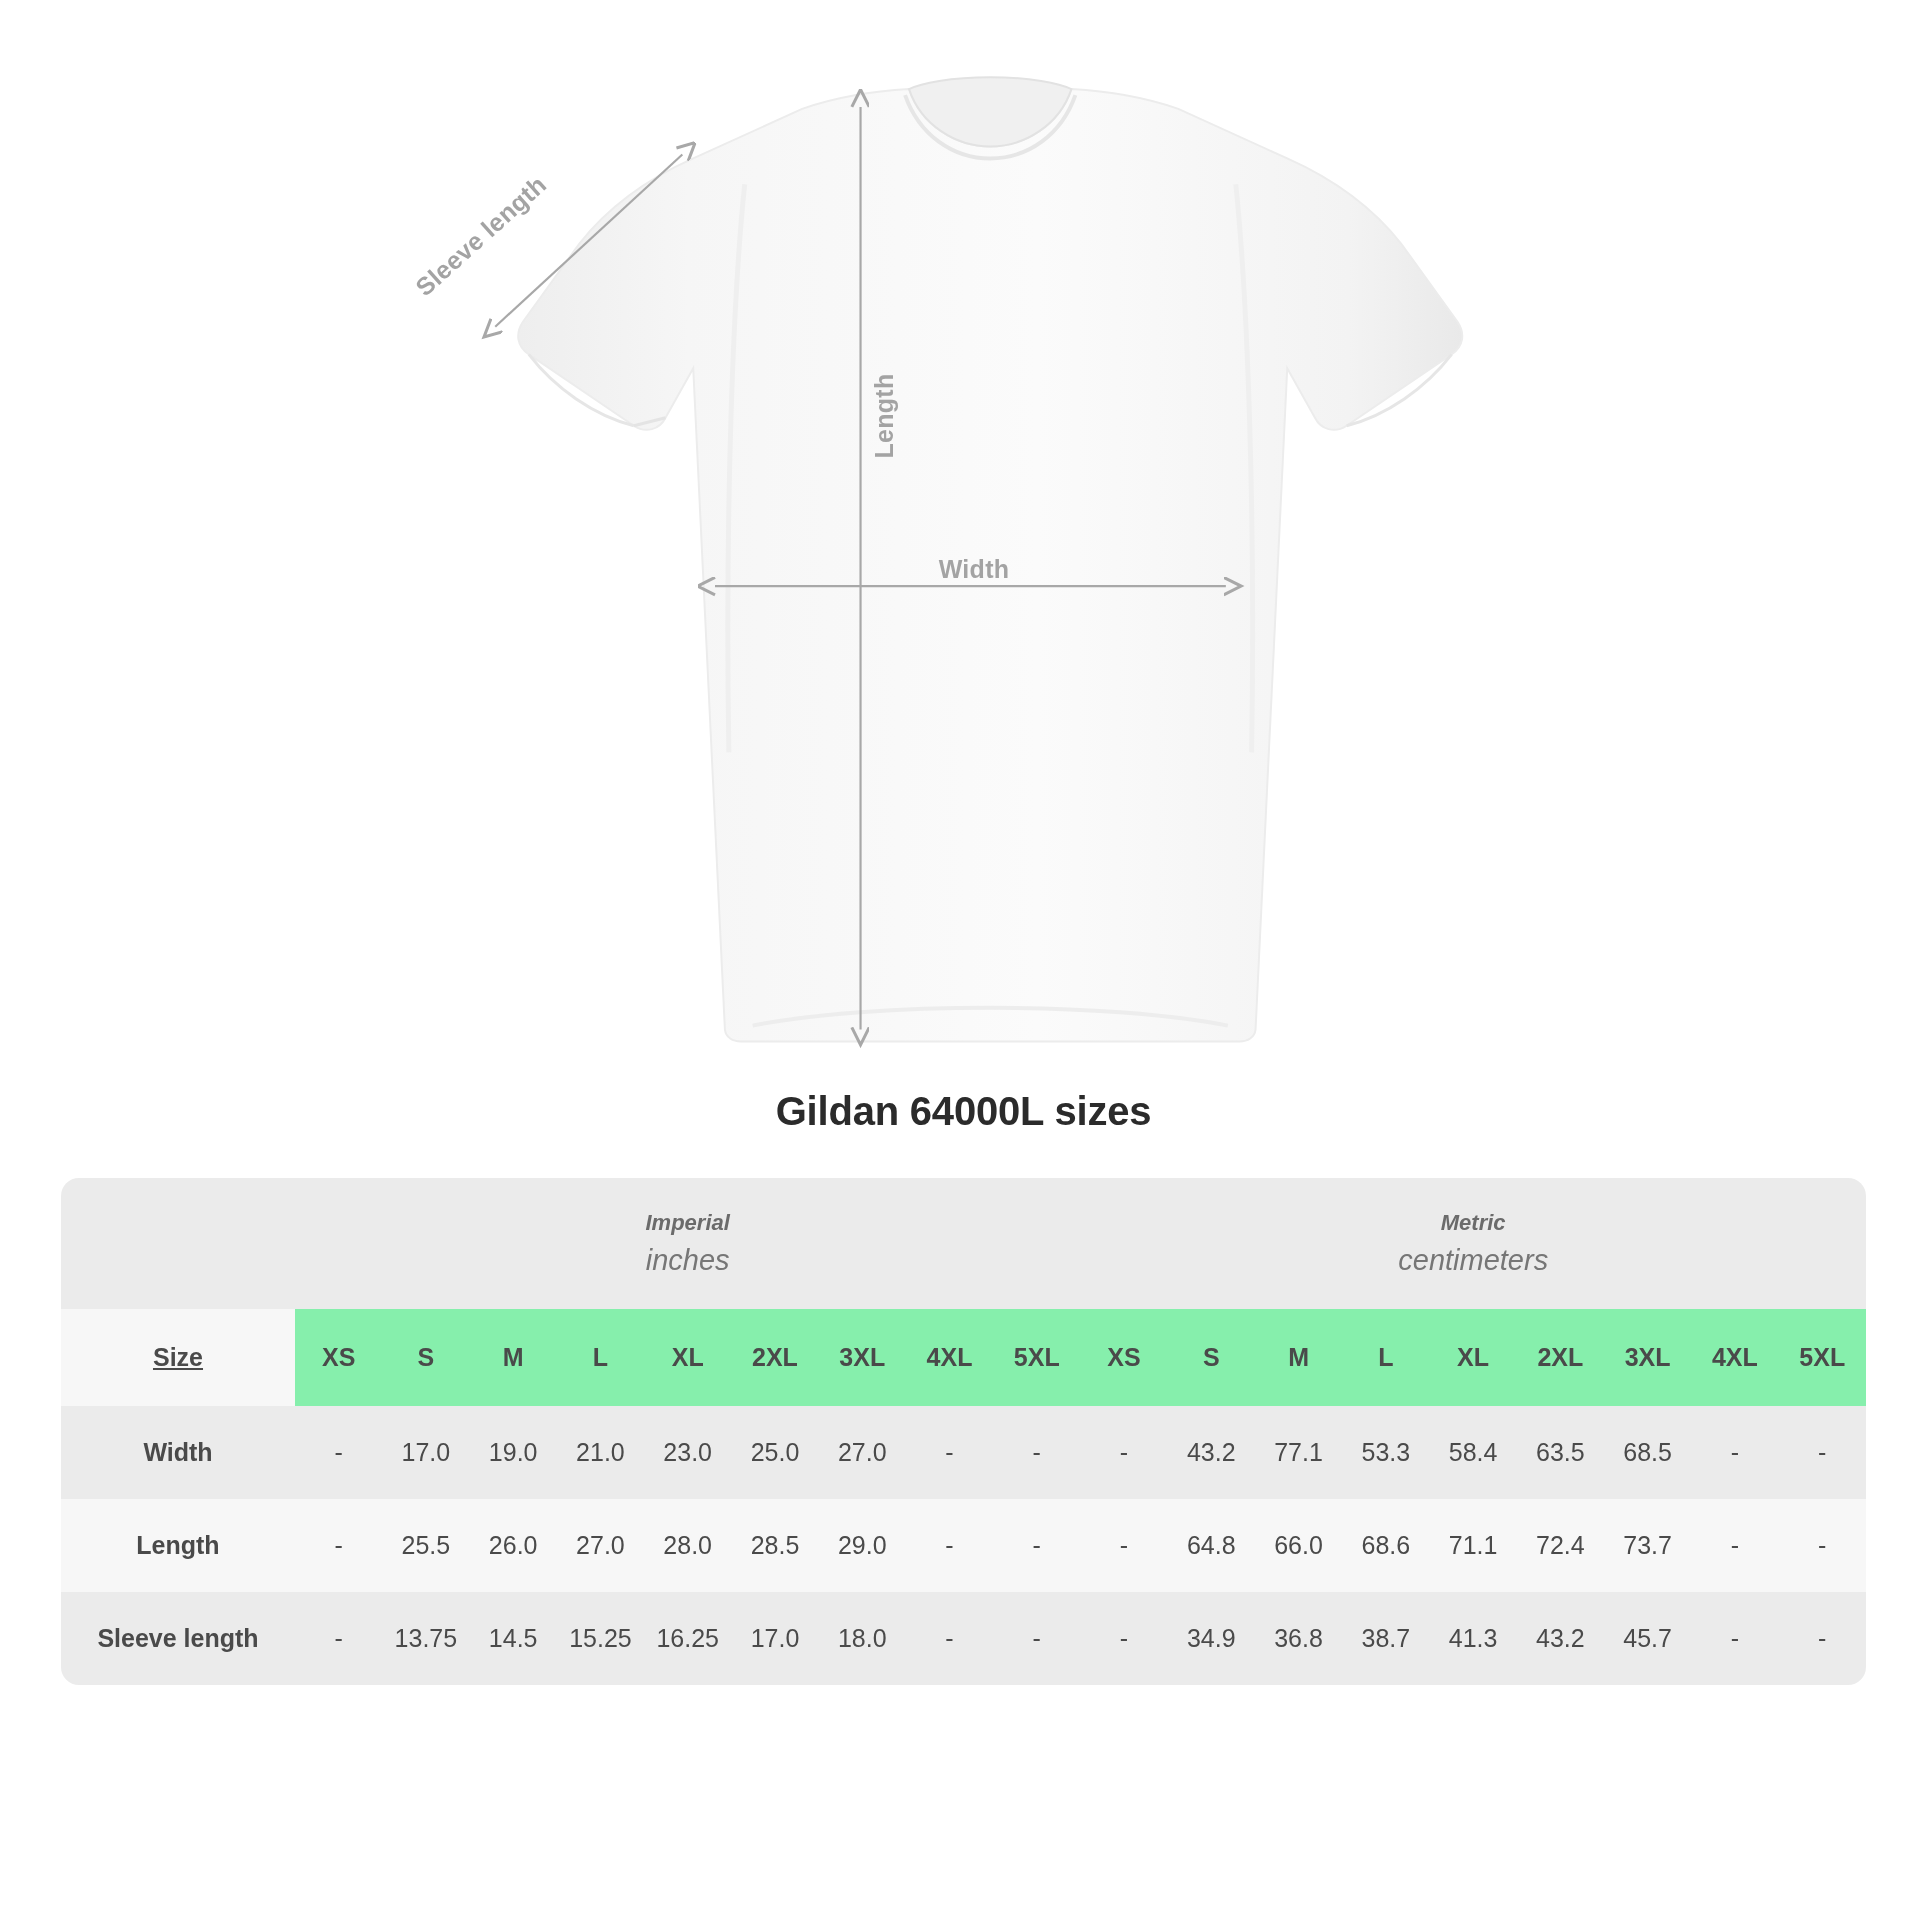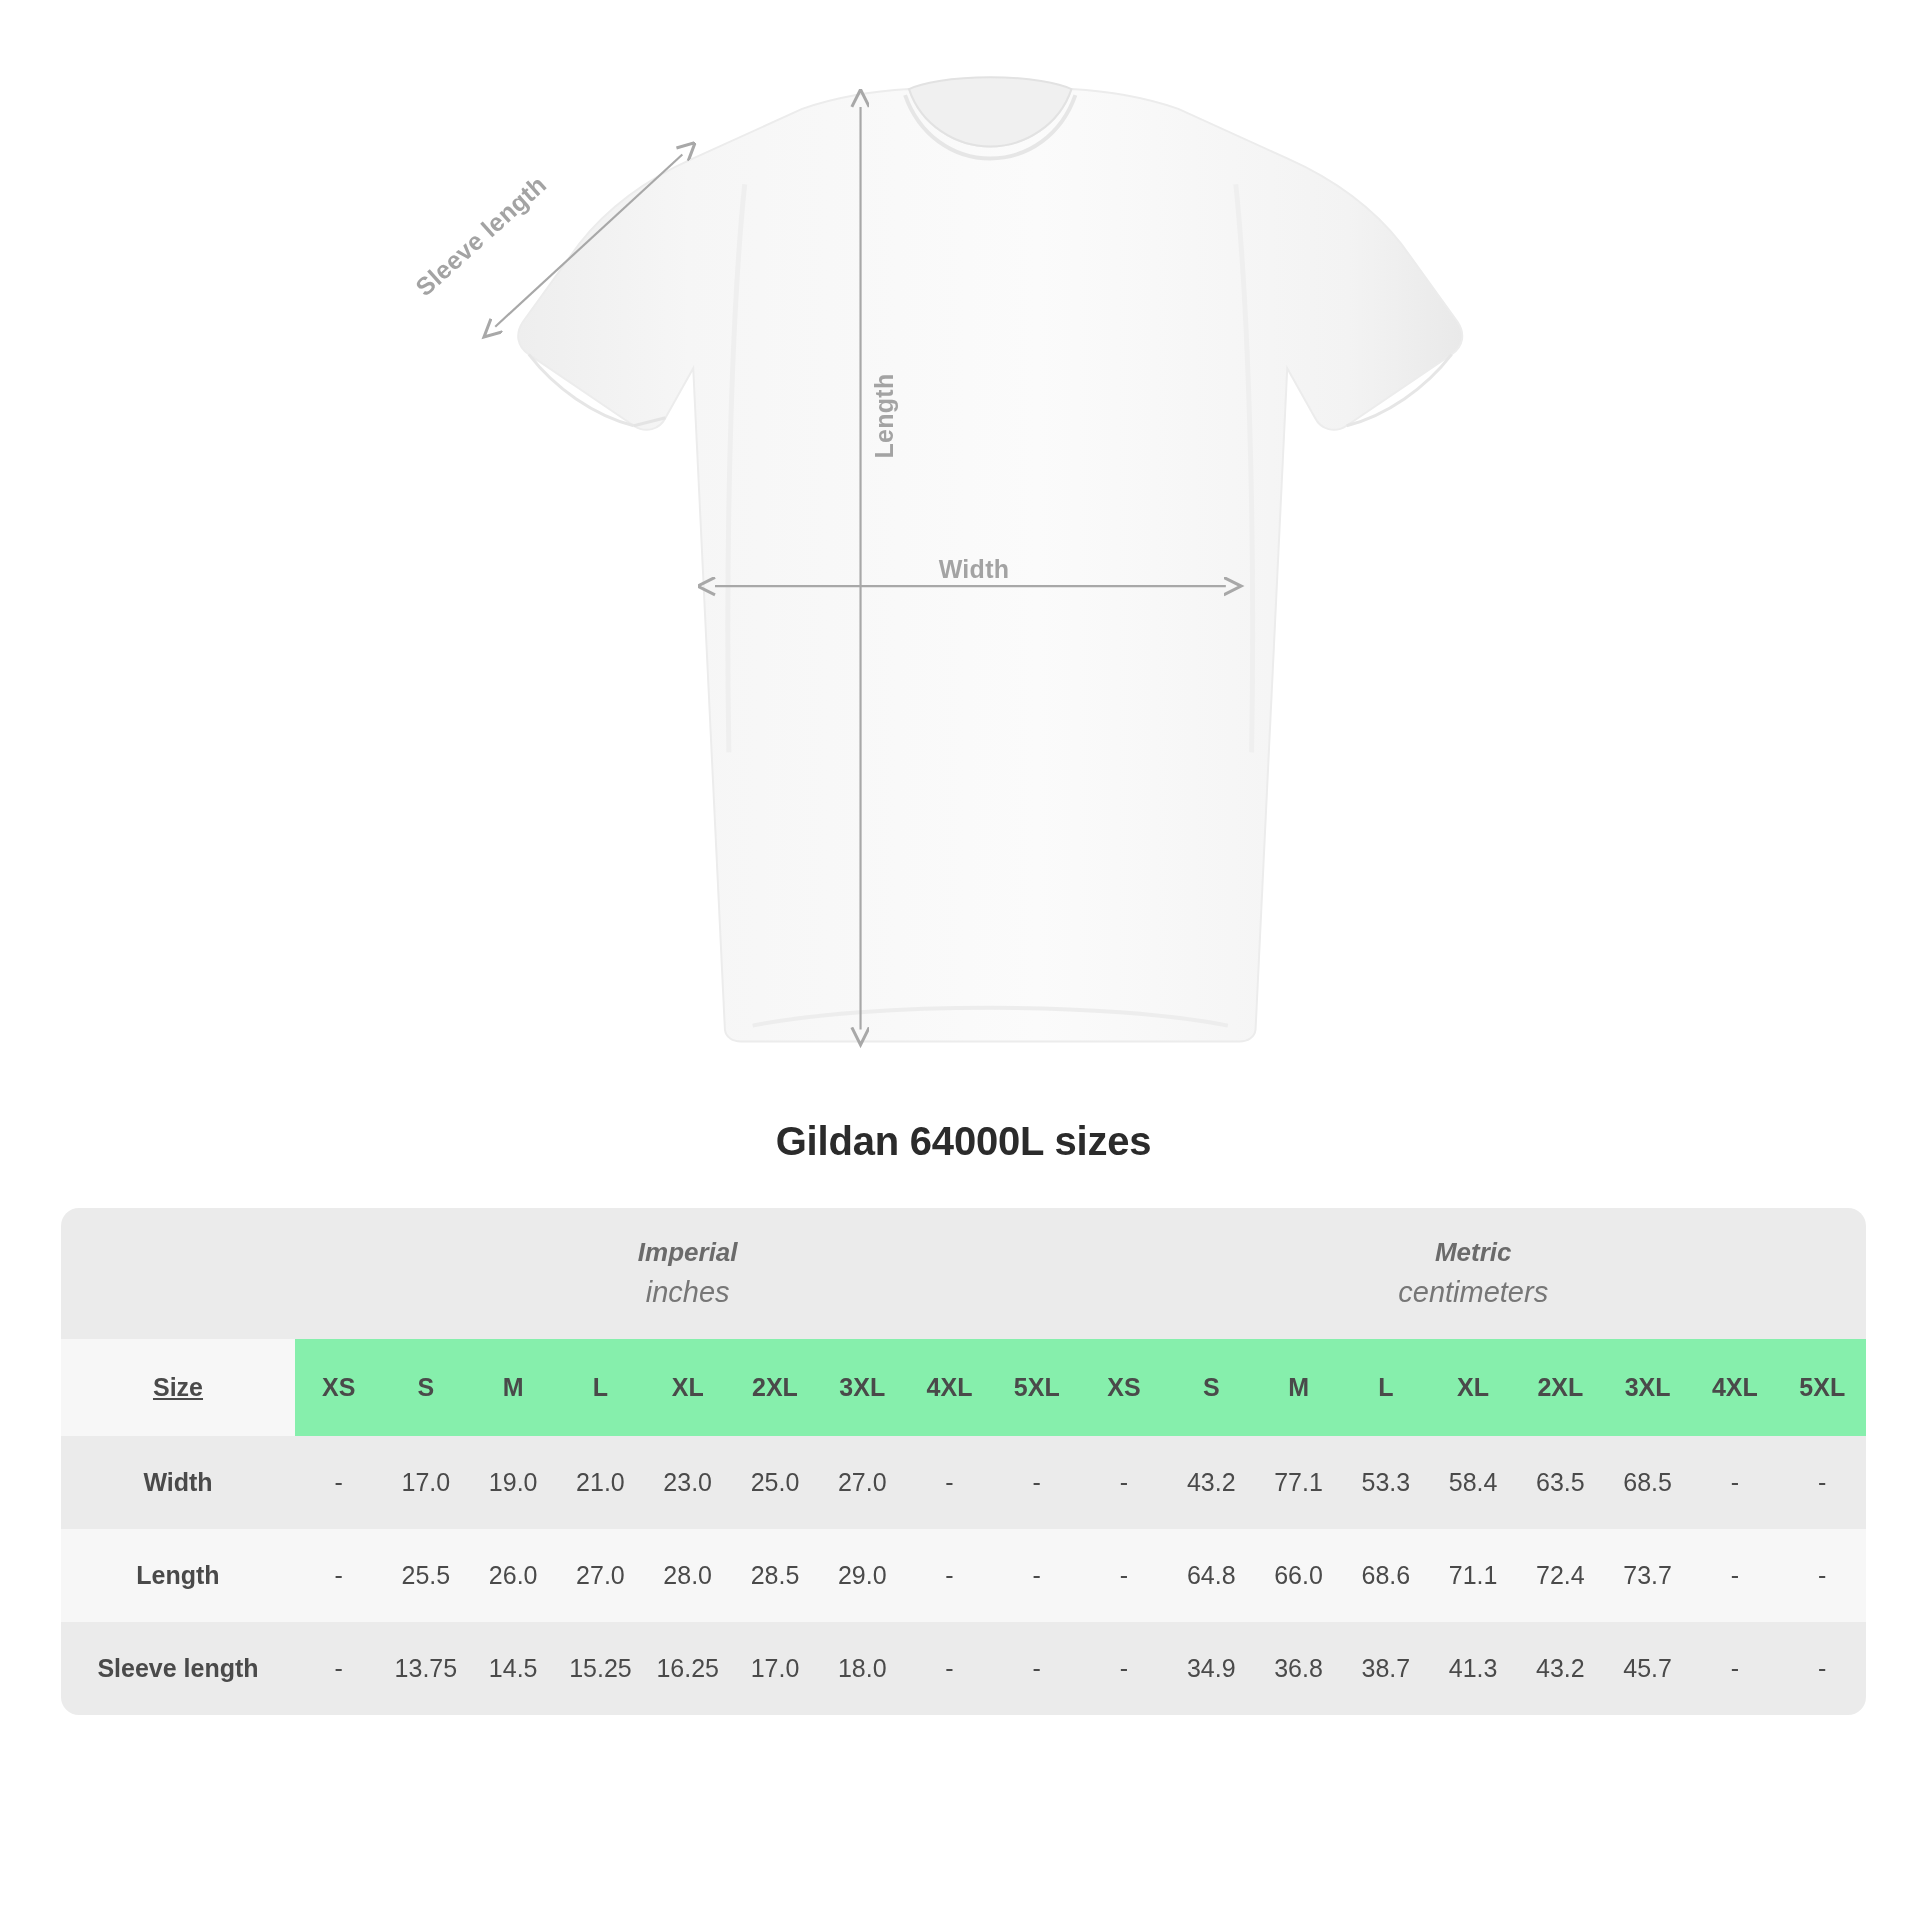--- a/index.html
+++ b/index.html
@@ -52,21 +52,20 @@
   }
   .label-width {
     left: 974px;
     top: 569px;
     transform: translate(-50%, -50%);
   }
 
   
   .title-block {
     text-align: center;
-    margin-top: 30px;
   }
   .chart-title {
     font-size: 40px;
     font-weight: bold;
     color: #2b2b2b;
     margin: 0;
     letter-spacing: -0.2px;
   }
   .chart-note {
     font-size: 24px;
@@ -93,21 +92,21 @@
     color: #4a4a4a;
     border: none;
   }
   
   .unit-row td {
     background: #ebebeb;
     height: 131px;
     padding: 0;
   }
   .unit-name {
-    font-size: 26px;
+    font-size: 22px;
     font-weight: bold;
     font-style: italic;
     color: #6b6b6b;
     line-height: 1.15;
   }
   .unit-sub {
     font-size: 29px;
     font-style: italic;
     color: #767676;
     margin-top: 8px;

